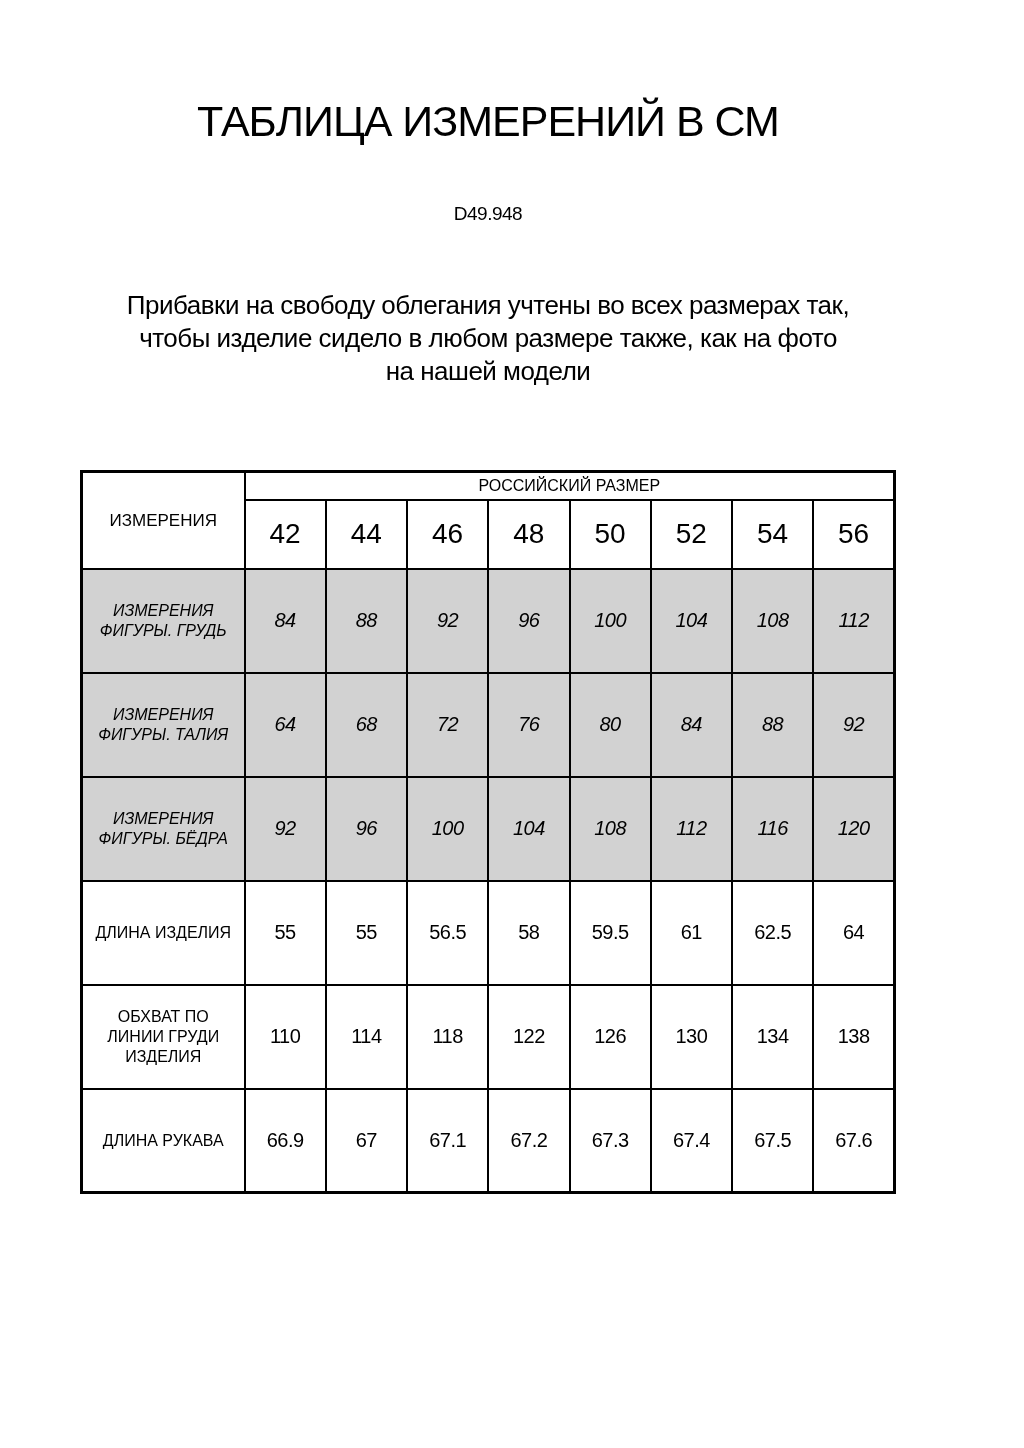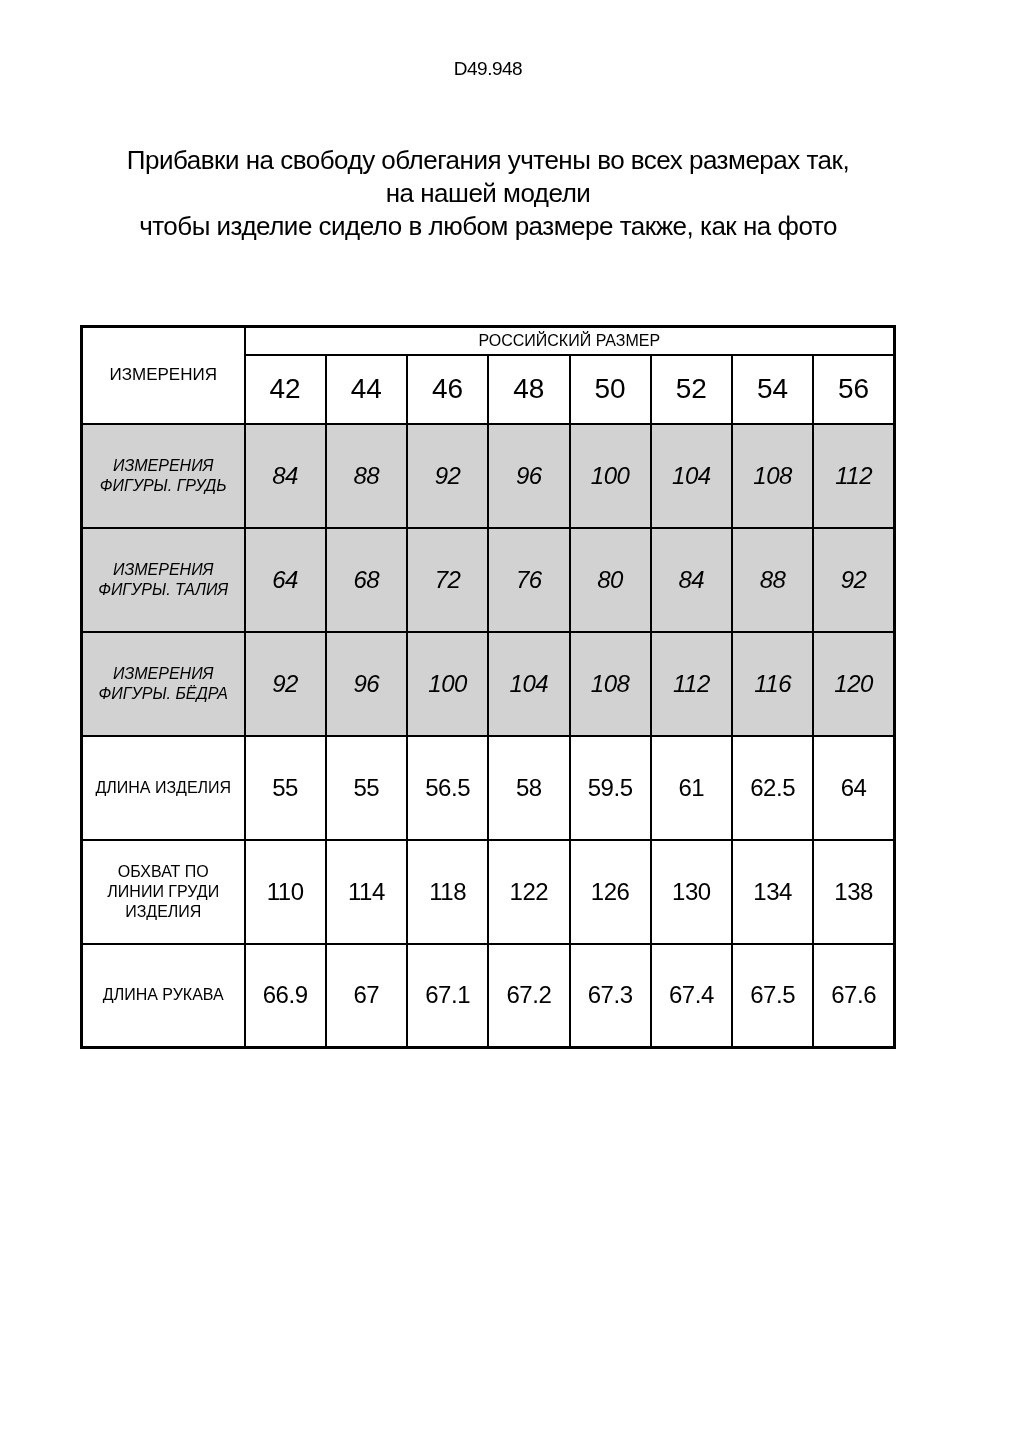--- a/index.html
+++ b/index.html
@@ -69,41 +69,42 @@
   .size-cell{
     font-size:28px;
     font-weight:900;
   }
   tbody tr{height:104px;}
   .row-label{
     font-size:16px;
     line-height:20px;
   }
   .value-cell{
-    font-size:24px;
+    font-size:20px;
     letter-spacing:-0.5px;
     margin-top:12px;
   }
   tr.shaded th,tr.shaded td{
     background:var(--shade);
     font-style:italic;
   }
 </style>
 </head>
 <body>
 
 <div class="content">
 
+  <div class="doc-title">ТАБЛИЦА ИЗМЕРЕНИЙ В СМ</div>
 
   <div class="product-code">D49.948</div>
 
   <div class="note">
     <div>Прибавки на свободу облегания учтены во всех размерах так,</div>
+    <div>чтобы изделие сидело в любом размере также, как на фото</div>
     <div>на нашей модели</div>
-    <div>чтобы изделие сидело в любом размере также, как на фото</div>
   </div>
 
   <table class="size-table">
     <colgroup>
       <col class="label-col">
       <col>
         <col>
         <col>
         <col>
         <col>

